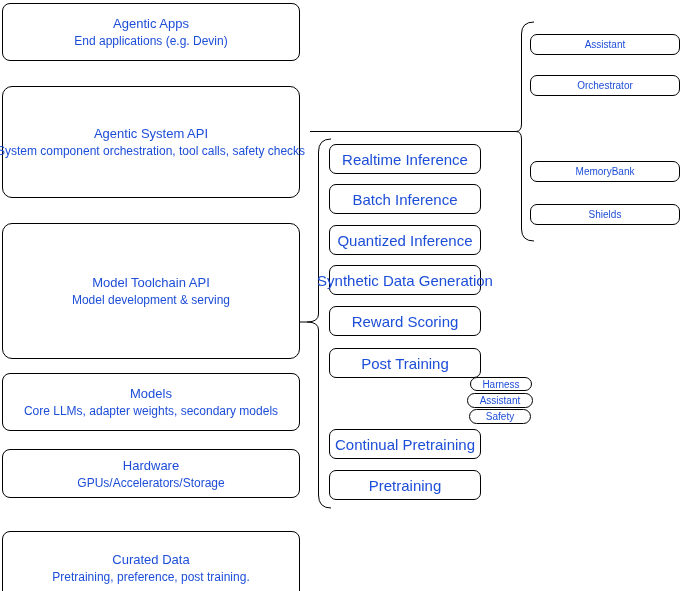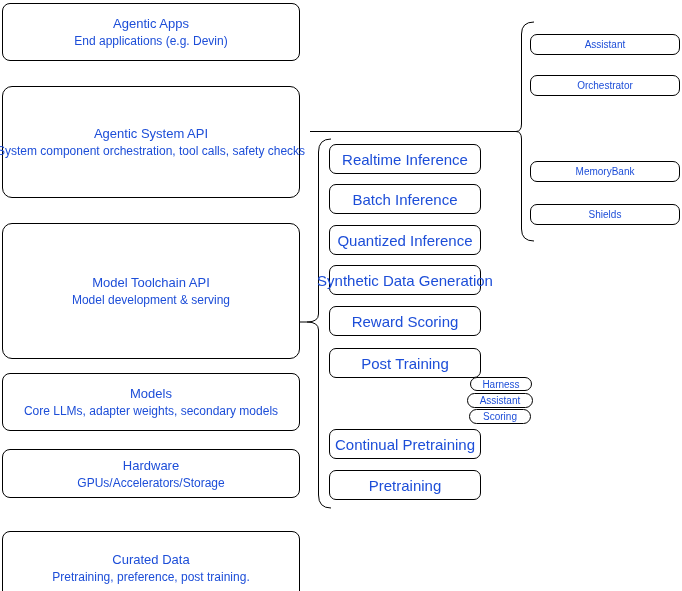--- a/index.html
+++ b/index.html
@@ -126,21 +126,21 @@
     <span>Pretraining</span>
   </div>
 
   <div class="tag" style="left:470px; top:377px; width:62px; height:14px">
     <span>Harness</span>
   </div>
   <div class="tag" style="left:467px; top:393px; width:66px; height:15px">
     <span>Assistant</span>
   </div>
   <div class="tag" style="left:469px; top:409px; width:62px; height:15px">
-    <span>Scoring</span>
+    <span>Safety</span>
   </div>
 
   <div class="box rightbox" style="top:34px">
     <span>Assistant</span>
   </div>
   <div class="box rightbox" style="top:75px">
     <span>Orchestrator</span>
   </div>
   <div class="box rightbox" style="top:161px">
     <span>MemoryBank</span>

